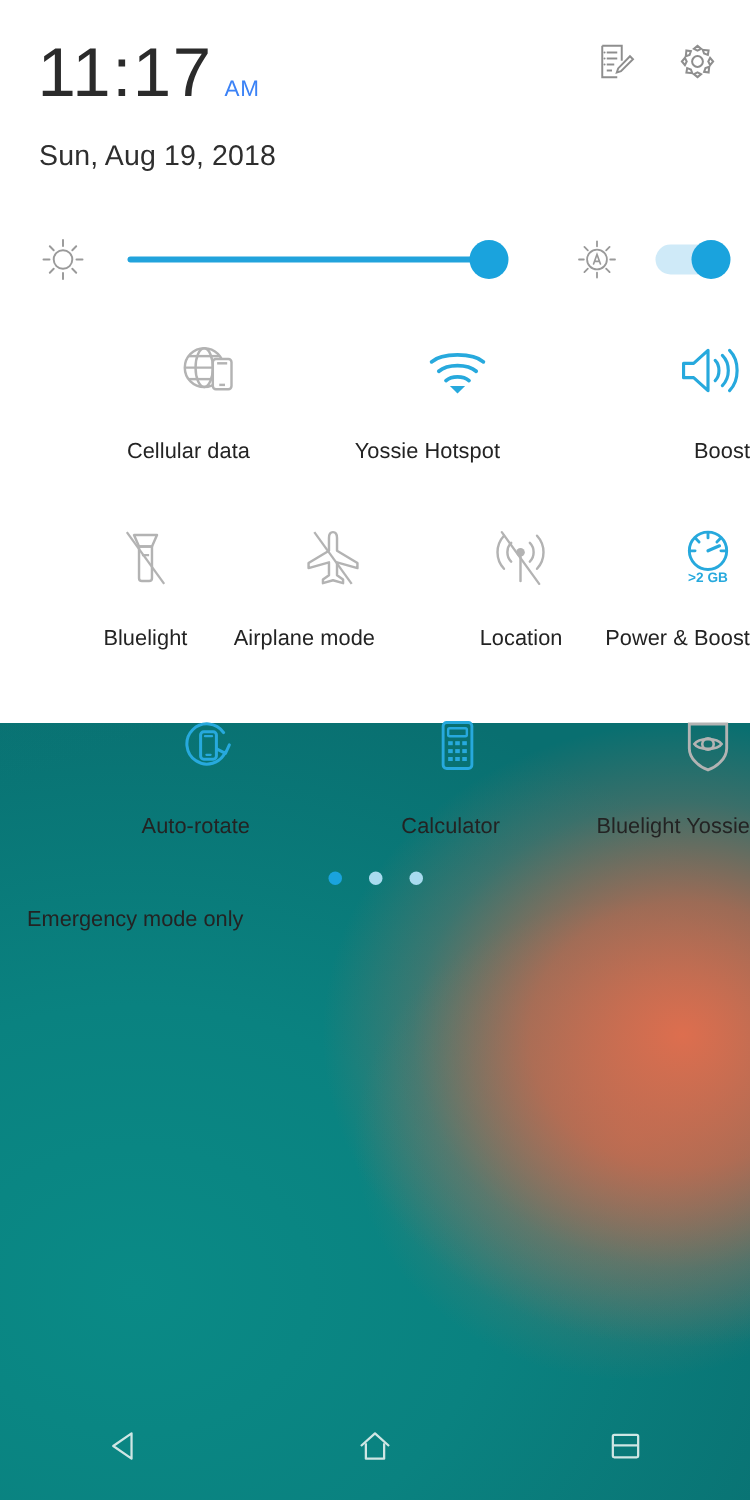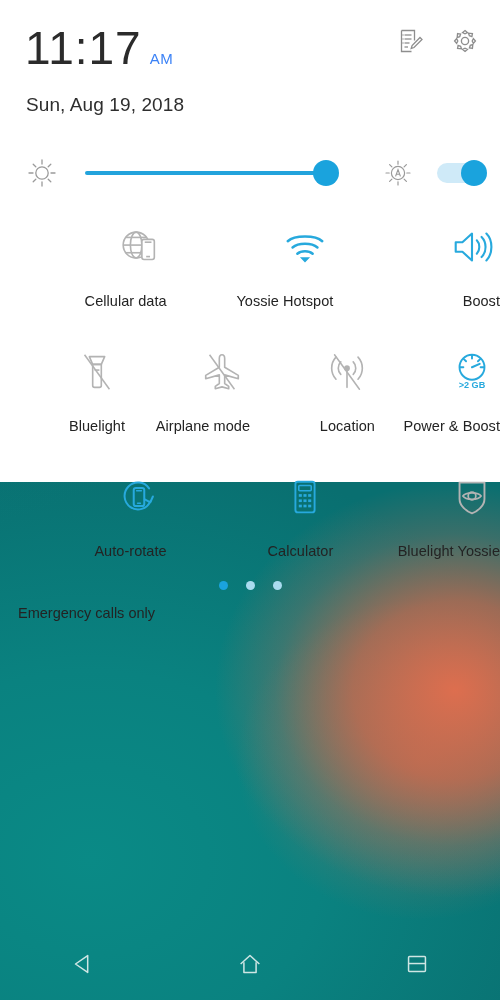--- a/index.html
+++ b/index.html
@@ -436,21 +436,21 @@
         </div>
       </div>
     </div>
 
     <div class="dots">
       <span class="dot active"></span>
       <span class="dot"></span>
       <span class="dot"></span>
     </div>
 
-    <div class="carrier">Emergency calls only</div>
+    <div class="carrier">Emergency mode only</div>
   </div>
 
   <div id="navbar">
     <div class="nav-btn">
       <svg viewBox="0 0 32 32" width="30" height="30" fill="none" stroke="#cfe6e4" stroke-width="1.6" stroke-linejoin="round">
         <path d="M21 7 L8 16 L21 25 Z"></path>
       </svg>
     </div>
     <div class="nav-btn">
       <svg viewBox="0 0 32 32" width="30" height="30" fill="none" stroke="#cfe6e4" stroke-width="1.6" stroke-linejoin="round">

